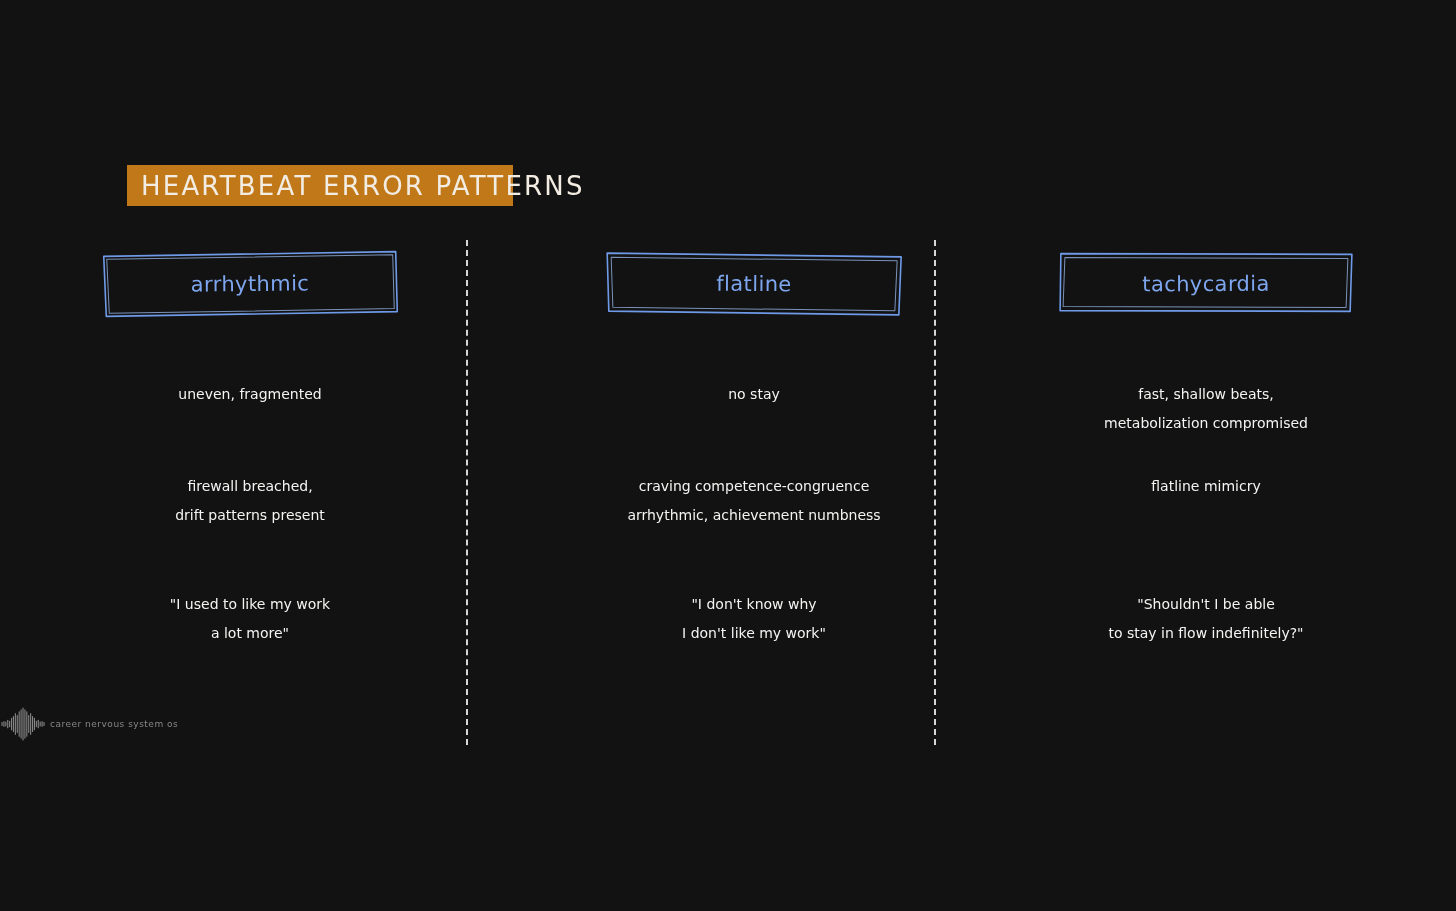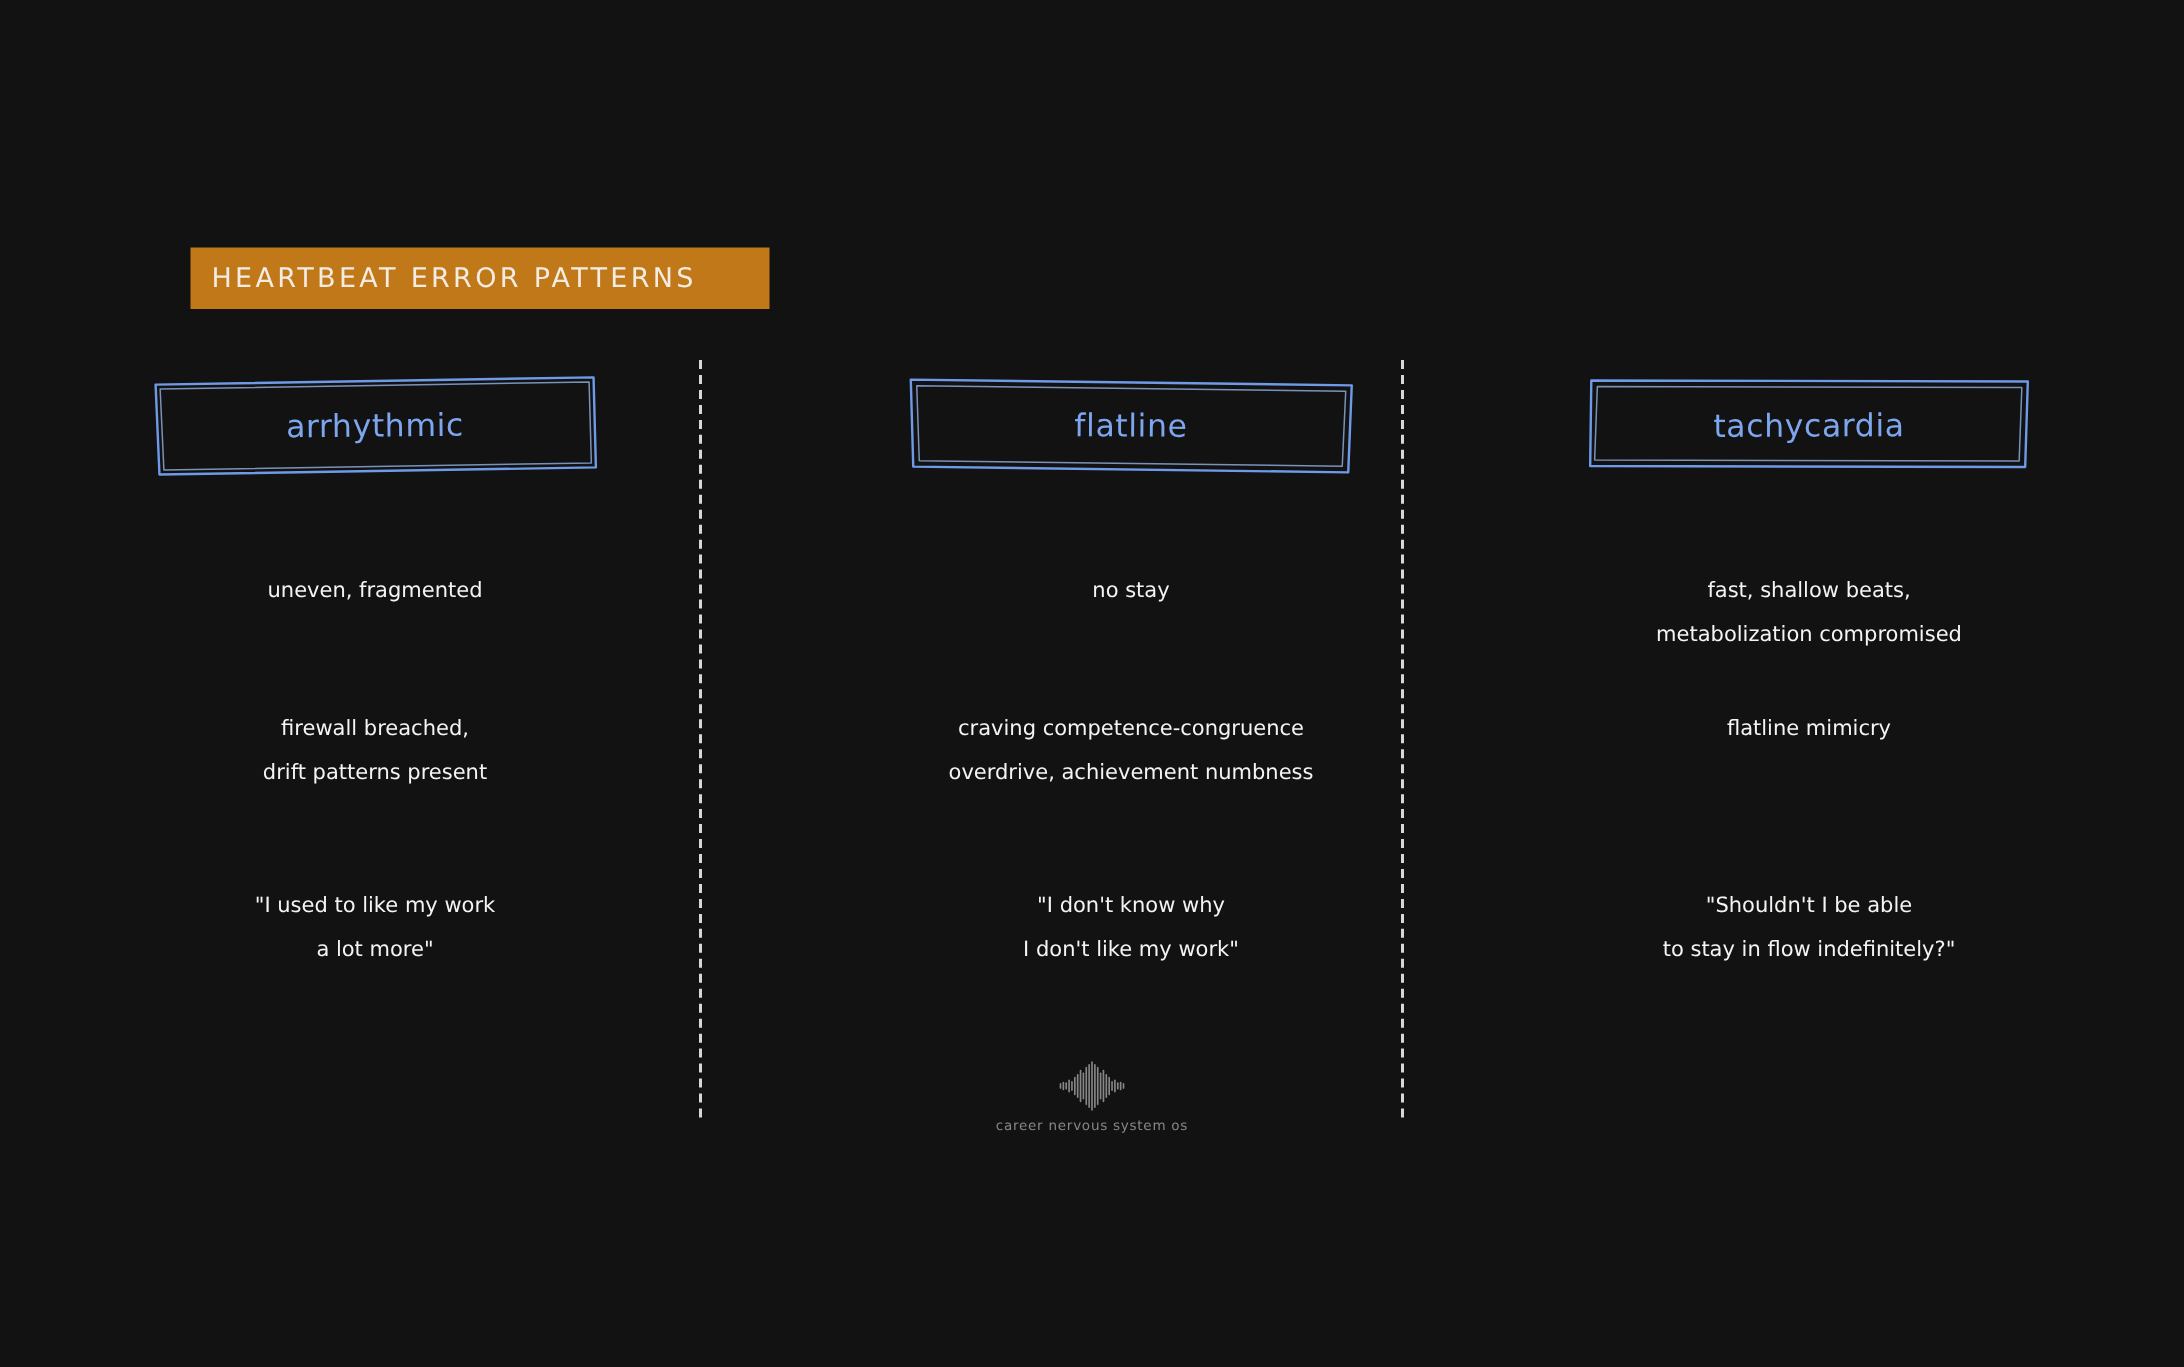--- a/index.html
+++ b/index.html
@@ -29,21 +29,21 @@
     top: 165px;
     width: 386px;
     height: 41px;
     background: #c07818;
     display: flex;
     align-items: center;
   }
   #title-banner .title-text {
     color: #f2ece2;
     font-family: "DejaVu Sans", sans-serif;
-    font-size: 18px;
+    font-size: 26px;
     letter-spacing: 2.2px;
     font-weight: 400;
     padding-left: 14px;
     white-space: nowrap;
   }
 
   
   .divider {
     position: absolute;
     top: 240px;
@@ -118,21 +118,21 @@
   #column-1 .row { width: 340px; margin-left: -20px; }
   #column-2 .row { width: 330px; margin-left: -15px; }
 
   
   #footer-brand {
     position: absolute;
     left: 0;
     right: 0;
     top: 706px;
     display: flex;
-    flex-direction: column;
+    flex-direction: row;
     align-items: center;
     gap: 4px;
   }
   #waveform-icon {
     display: block;
     opacity: 0.62;
   }
   #brand-text {
     color: #8d8d8d;
     font-family: "DejaVu Sans", sans-serif;
@@ -175,21 +175,21 @@
       <span class="sketch">
         <svg viewBox="0 0 300 68" preserveAspectRatio="none">
           <path d="M3,4 L297,6 L295,64 L5,62 Z" fill="none" stroke="#6f9ae8" stroke-width="1.6" stroke-linejoin="round"></path>
           <path d="M7,8 L293,10 L291,60 L9,58 Z" fill="none" stroke="#9dbdf2" stroke-width="1" stroke-linejoin="round" opacity="0.75"></path>
         </svg>
       </span>
       <span class="header-label">flatline</span>
     </div>
     <div class="row row-desc">no stay</div>
     <div class="row row-state">craving competence-congruence
-overdrive, achievement numbness</div>
+arrhythmic, achievement numbness</div>
     <div class="row row-quote">"I don't know why
 I don't like my work"</div>
   </div>
 
   <div id="column-2" class="column">
     <div class="header-box">
       <span class="sketch">
         <svg viewBox="0 0 300 68" preserveAspectRatio="none">
           <path d="M5,3 L296,5 L294,62 L4,60 Z" fill="none" stroke="#6f9ae8" stroke-width="1.6" stroke-linejoin="round"></path>
           <path d="M9,7 L292,9 L290,58 L7,56 Z" fill="none" stroke="#9dbdf2" stroke-width="1" stroke-linejoin="round" opacity="0.75"></path>

